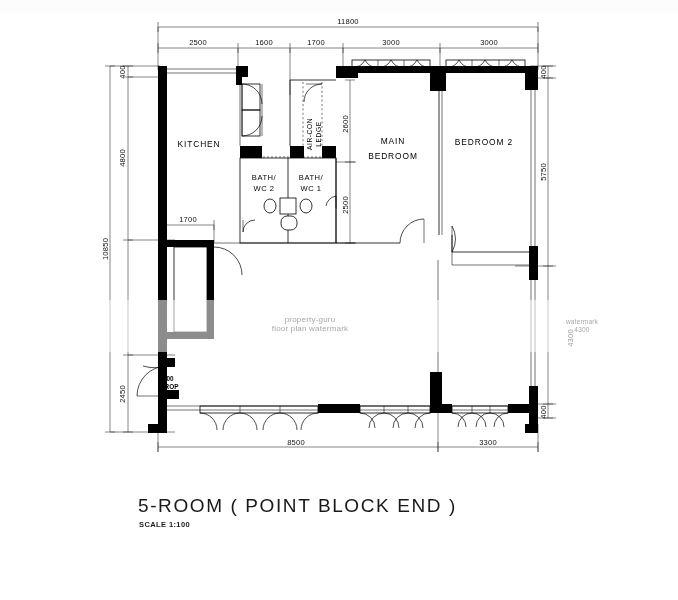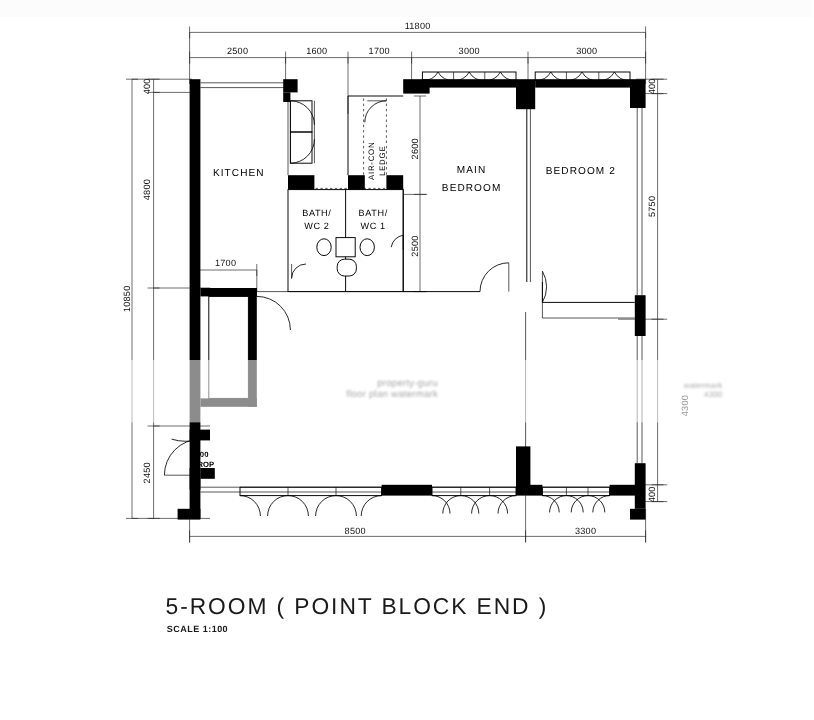--- a/index.html
+++ b/index.html
@@ -86,21 +86,21 @@
   #wm-a { top: 300px; height: 52px; }
   #wm-b { top: 0px;  height: 14px; background: rgba(252,252,252,0.9); }
   .wm-blur {
     position: absolute;
     font-family: "Liberation Sans", sans-serif;
     color: #5a5a5a;
     opacity: 0.55;
     font-size: 8px;
     letter-spacing: 0.2px;
     line-height: 9px;
-    text-align: right;
+    text-align: center;
     pointer-events: none;
     filter: blur(0.7px);
     white-space: nowrap;
   }
 </style>
 </head>
 <body>
 
 <div id="plan-root">
 

